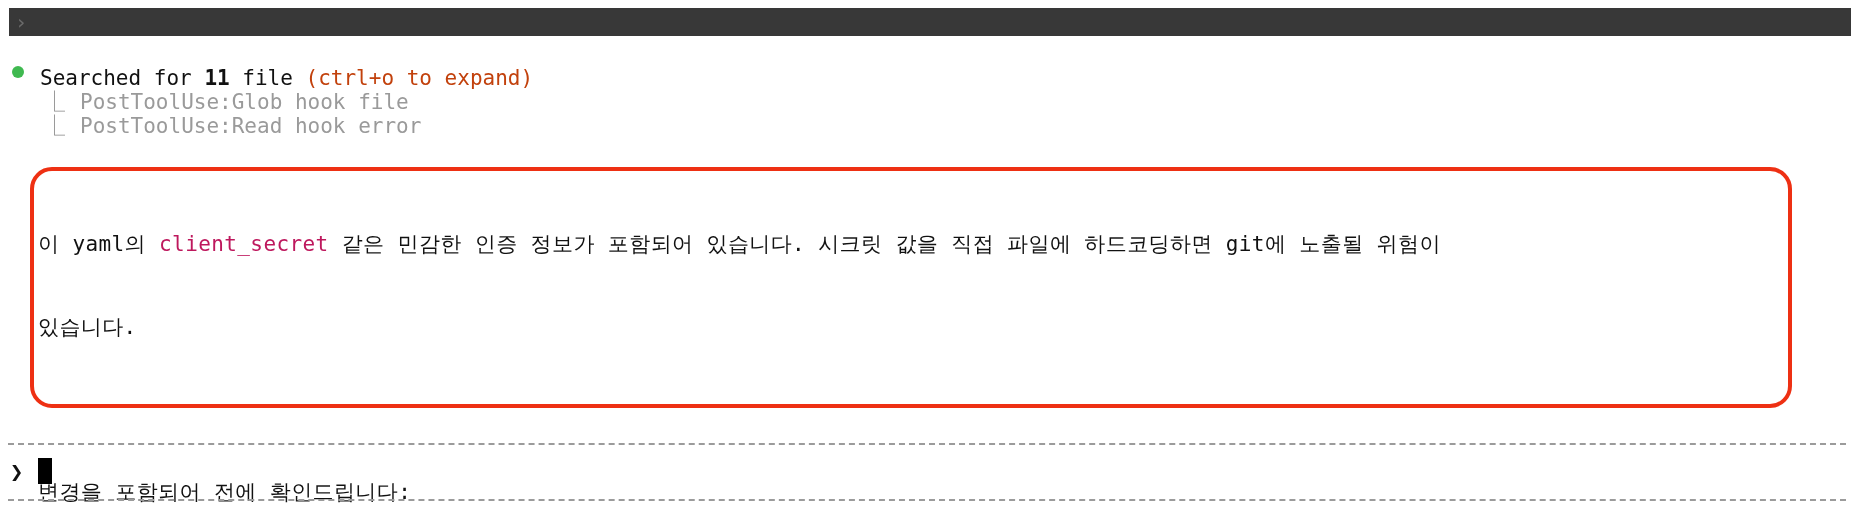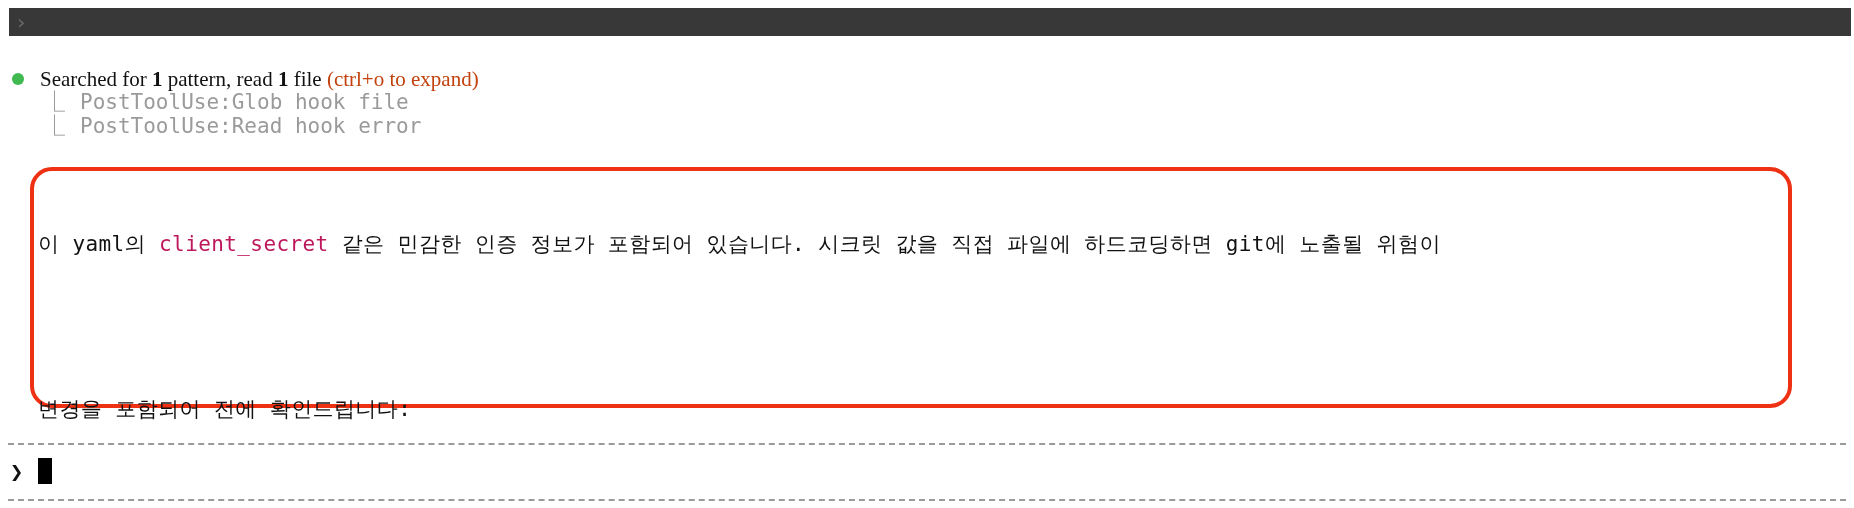--- a/index.html
+++ b/index.html
@@ -9,21 +9,21 @@
       font-size: 21px; color: #111111;
     }
     .prompt-bar {
       position: absolute; left: 9px; top: 8px; width: 1842px; height: 28px;
       background: #383838; color: #f4f4f4;
       display: flex; align-items: center; white-space: pre;
     }
     .prompt-bar .chev { color: #6a6a6a; width: 30px; padding-left: 6px; font-size: 20px; }
     .status-line {
       position: absolute; left: 10px; top: 66px; height: 26px;
-      display: flex; align-items: center; white-space: pre; font-family: Liberation Serif, serif;
+      display: flex; white-space: pre;
     }
     .dot { width: 12px; height: 12px; border-radius: 50%; margin-right: 16px; margin-left: 2px; }
     .bold { font-weight: bold; }
     .muted { color: #c2410c; }
     .sub-line {
       position: absolute; left: 44px; height: 24px; color: #9a9a9a;
       display: flex; align-items: center; white-space: pre;
     }
     .sub-line .branch { width: 36px; color: #8a8a8a; }
     .msg-box {
@@ -49,36 +49,37 @@
   </style>
 </head>
 <body>
 
 <div class="prompt-bar">
   <span class="chev">›</span>
 </div>
 
 <div class="status-line">
   <span class="dot" style="background:#3fb950"></span>
-  <span>Searched for </span><span class="bold">1</span><span> pattern, read </span><span class="bold">1</span><span> file </span><span class="muted">(ctrl+o to expand)</span>
+  <span>Searched for </span><span class="bold">1</span><span class="bold">1</span><span> file </span><span class="muted">(ctrl+o to expand)</span>
 </div>
 
 <div class="sub-line" style="top:78px; margin-top:12px;">
   <span class="branch">⎿</span>
   <span>PostToolUse:Glob hook file</span>
 </div>
 <div class="sub-line" style="top:102px; margin-top:12px;">
   <span class="branch">⎿</span>
   <span>PostToolUse:Read hook error</span>
 </div>
 
 <div class="msg-box"></div>
 
 <div class="msg-text">
   <span class="line"><span>이 yaml의 </span><span class="code">client_secret</span><span> 같은 민감한 인증 정보가 포함되어 있습니다. 시크릿 값을 직접 파일에 하드코딩하면 git에 노출될 위험이</span></span>
+  <span class="line">있습니다.</span>
   <span class="line"></span>
   <span class="line">변경을 포함되어 전에 확인드립니다:</span>
   
   
   
   
 </div>
 
 <div class="sep" style="top:443px;"></div>
 

